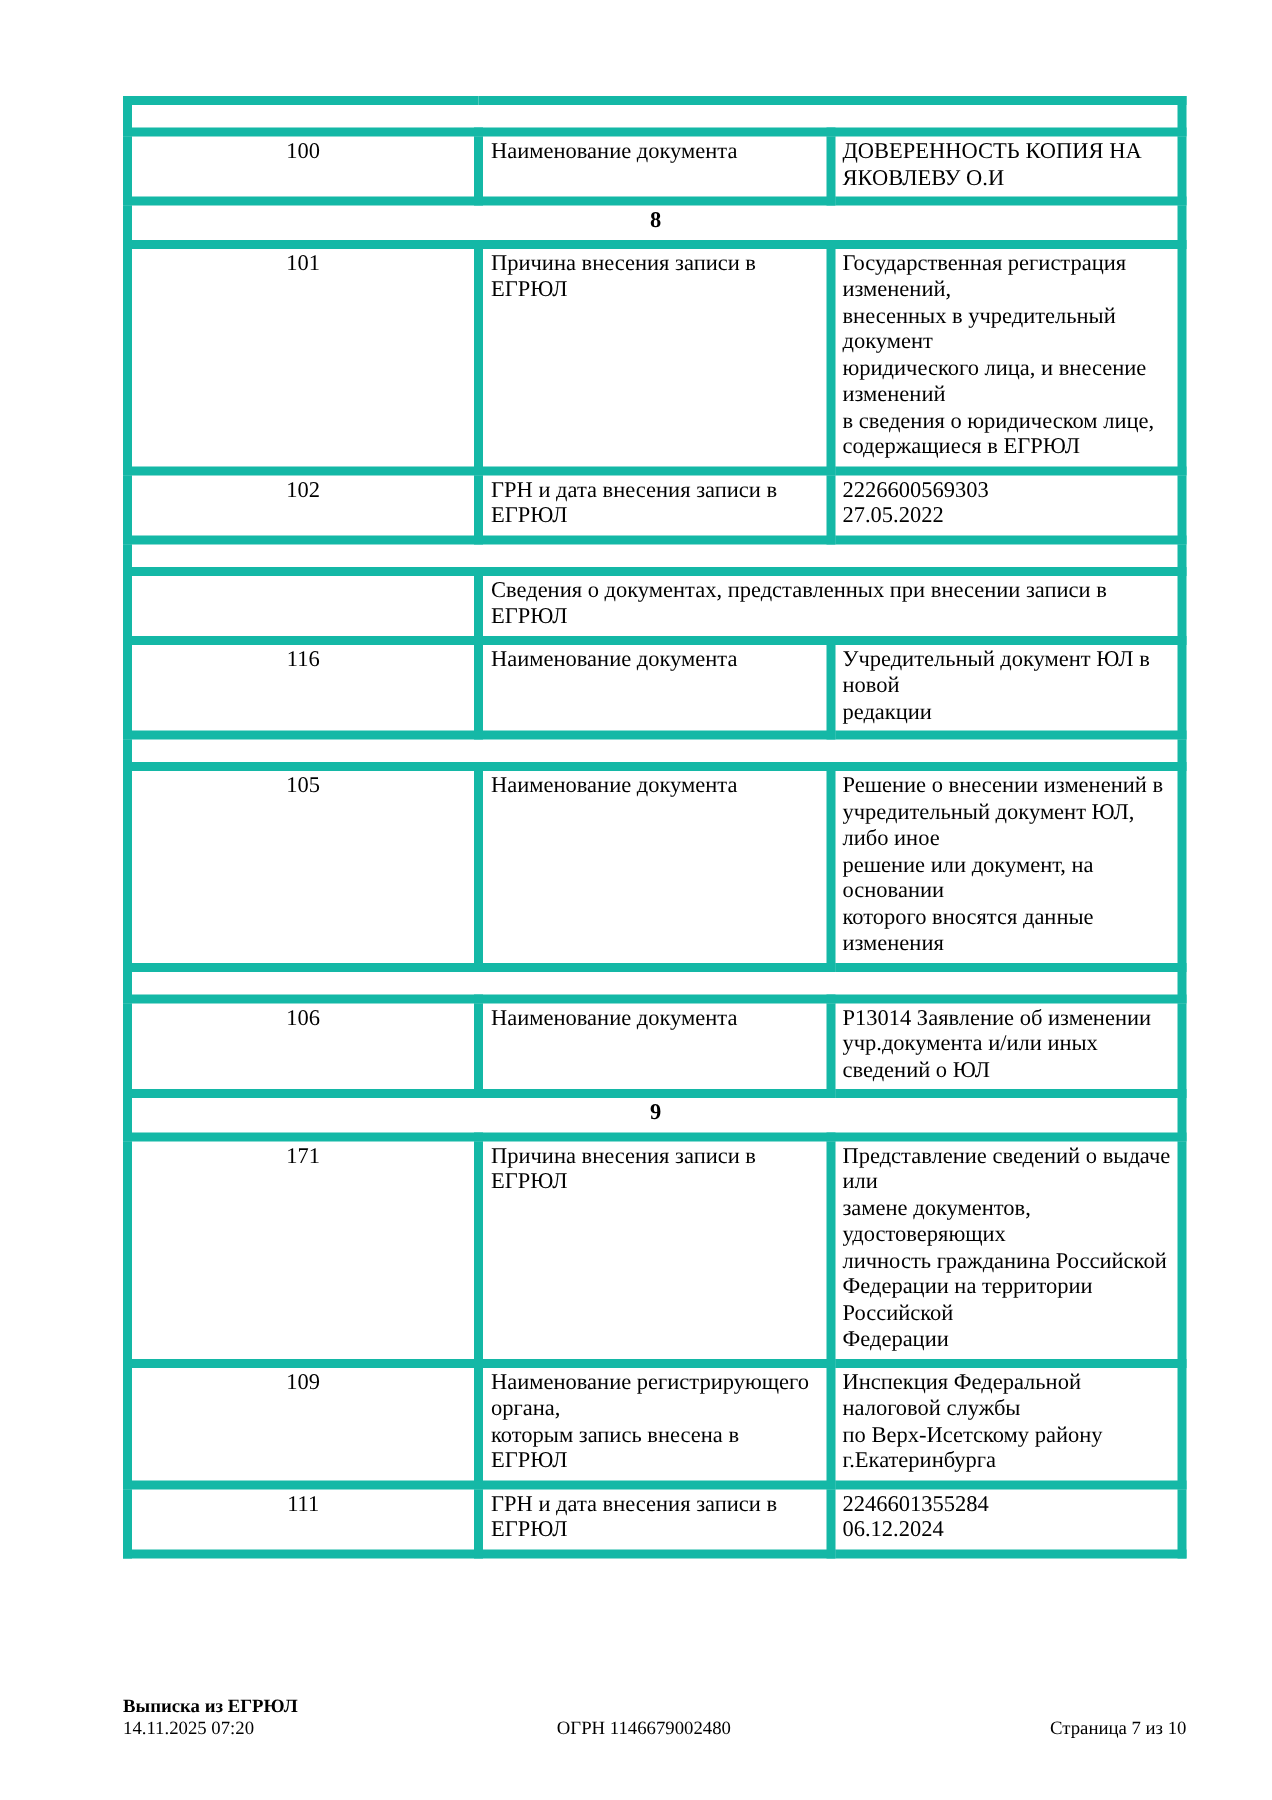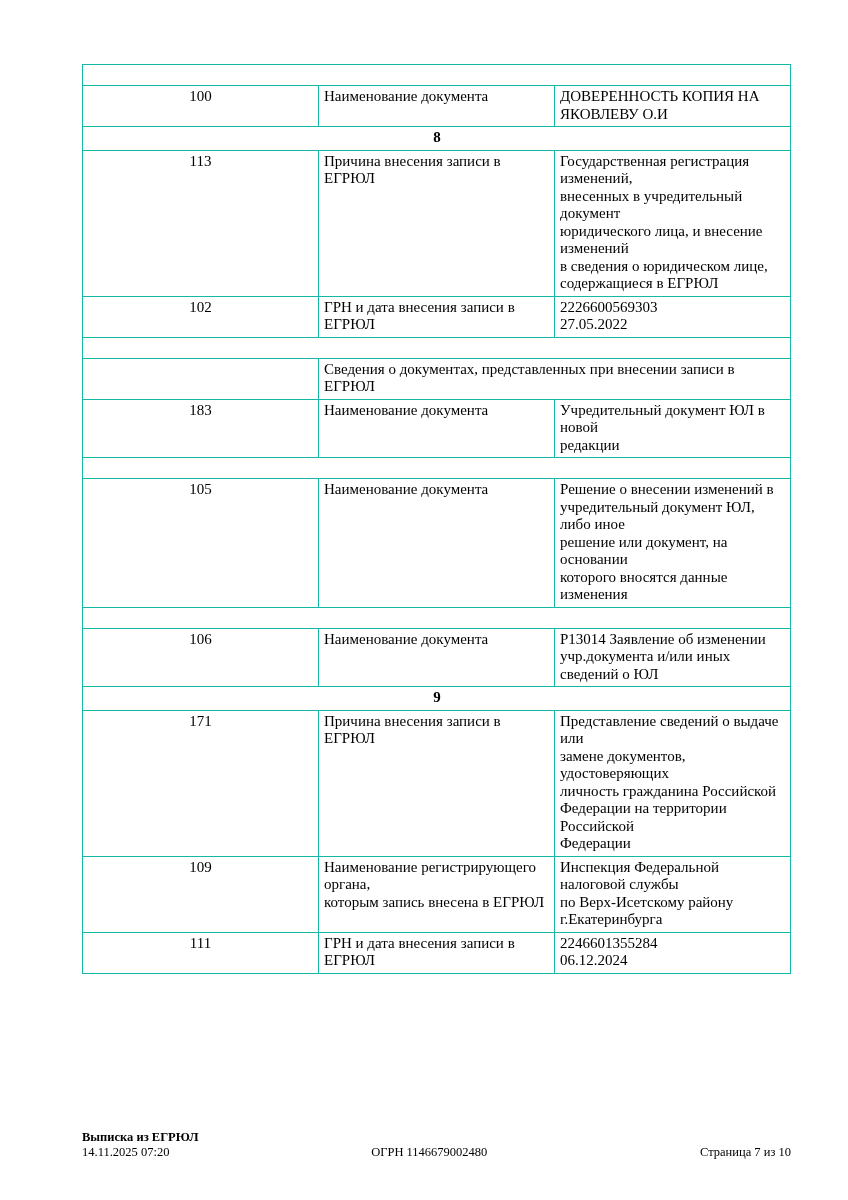--- a/index.html
+++ b/index.html
@@ -13,21 +13,21 @@
   }
   .doc-table {
     position: absolute;
     left: 82px;
     top: 64px;
     width: 709px;
     border-collapse: collapse;
     table-layout: fixed;
   }
   .doc-table td {
-    border: 1px solid #14b8a6;
+    border: 6px solid #14b8a6;
     font-size: 15px;
     line-height: 17.5px;
     vertical-align: top;
     padding: 2px 4px 3px 5px;
     white-space: pre-line;
     overflow: hidden;
   }
   td.num {
     width: 45px;
     text-align: center;
@@ -66,21 +66,21 @@
       <tr>
         <td class="num">100</td>
         <td class="label">Наименование документа</td>
         <td class="value">ДОВЕРЕННОСТЬ КОПИЯ НА
 ЯКОВЛЕВУ О.И</td>
       </tr>
       <tr>
         <td colspan="3" class="section">8</td>
       </tr>
       <tr>
-        <td class="num">113</td>
+        <td class="num">101</td>
         <td class="label">Причина внесения записи в ЕГРЮЛ</td>
         <td class="value">Государственная регистрация изменений,
 внесенных в учредительный документ
 юридического лица, и внесение изменений
 в сведения о юридическом лице,
 содержащиеся в ЕГРЮЛ</td>
       </tr>
       <tr>
         <td class="num">102</td>
         <td class="label">ГРН и дата внесения записи в ЕГРЮЛ</td>
@@ -88,21 +88,21 @@
 27.05.2022</td>
       </tr>
       <tr class="spacer">
         <td colspan="3"></td>
       </tr>
       <tr>
         <td class="num"></td>
         <td colspan="2" class="subheader">Сведения о документах, представленных при внесении записи в ЕГРЮЛ</td>
       </tr>
       <tr>
-        <td class="num">183</td>
+        <td class="num">116</td>
         <td class="label">Наименование документа</td>
         <td class="value">Учредительный документ ЮЛ в новой
 редакции</td>
       </tr>
       <tr class="spacer">
         <td colspan="3"></td>
       </tr>
       <tr>
         <td class="num">105</td>
         <td class="label">Наименование документа</td>

